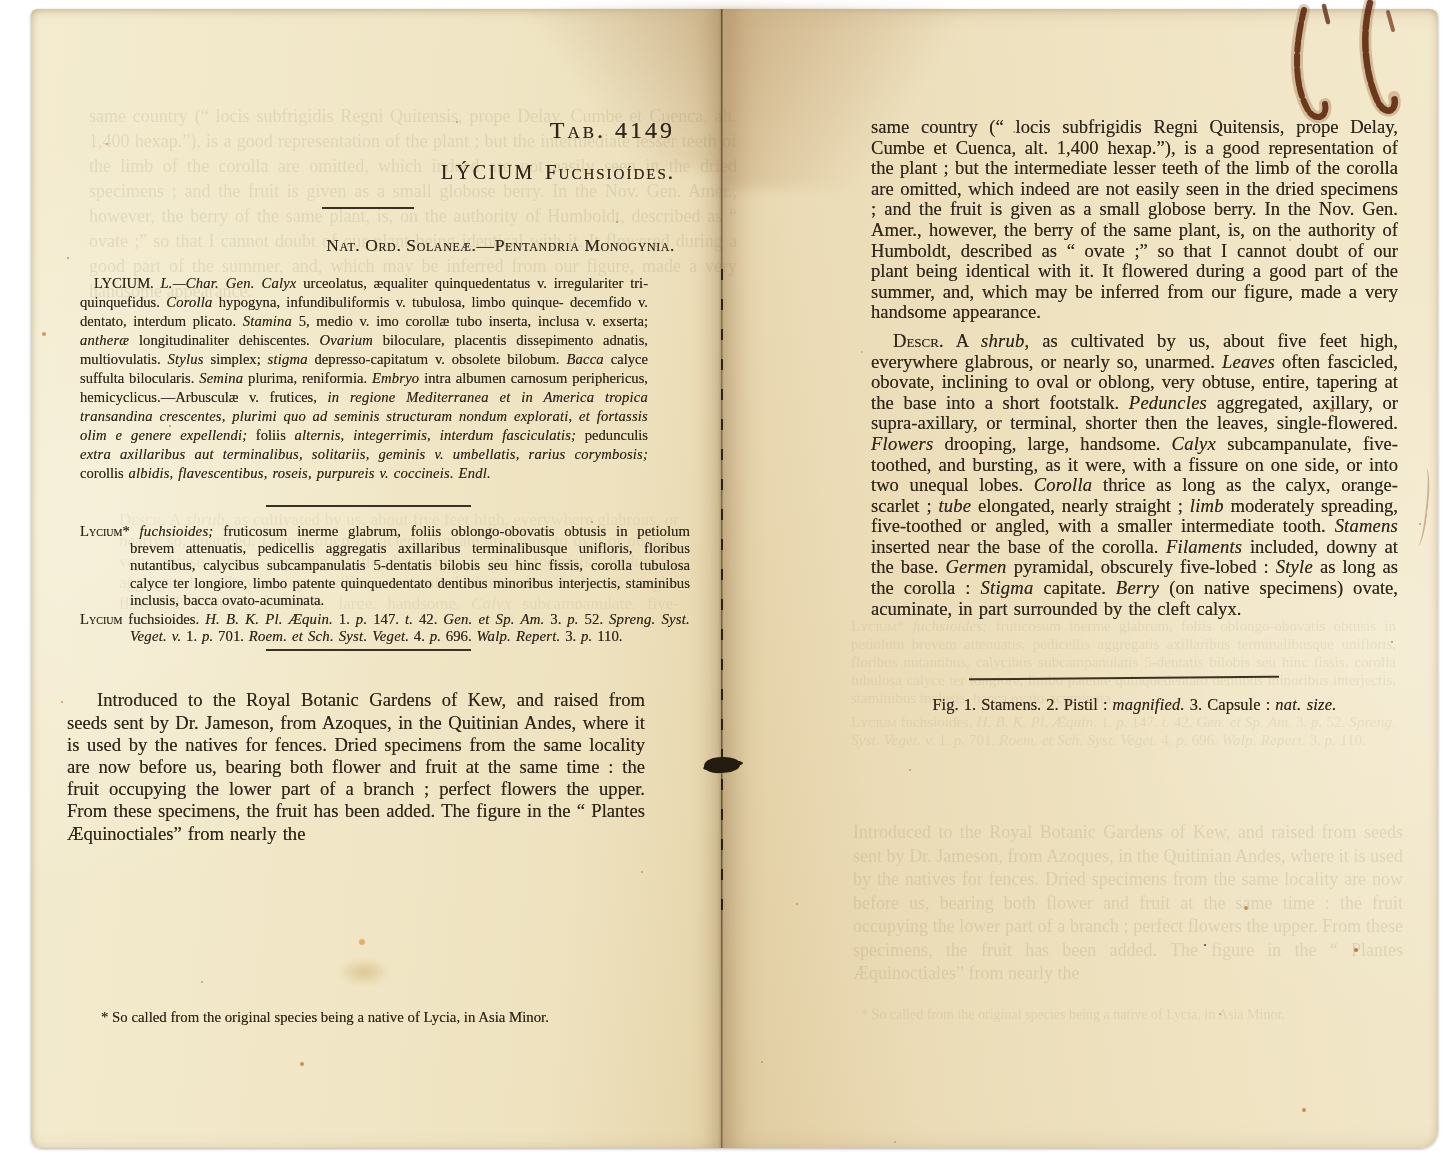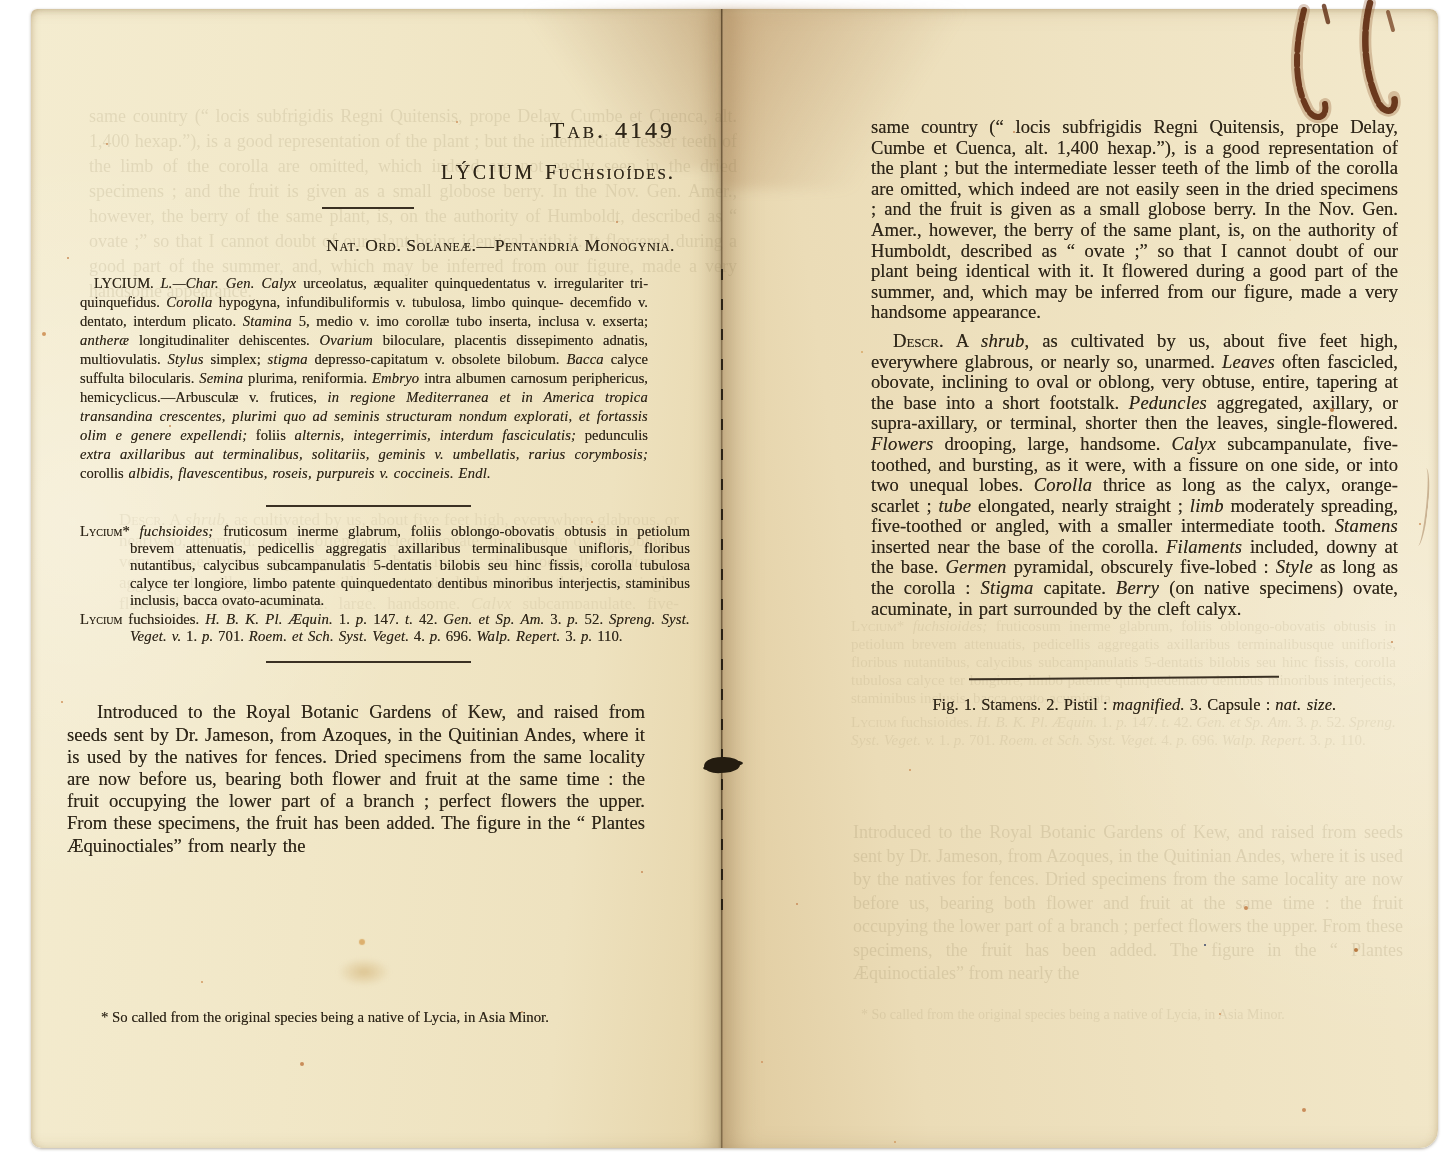--- a/index.html
+++ b/index.html
@@ -85,21 +85,21 @@
   .speciesname{font-size:21px;letter-spacing:2px;margin-left:10px;}
   .subtitle{font-size:20px;font-style:italic;letter-spacing:.5px;margin-bottom:16px;}
   .rule{height:2px;background:#3a3023;margin:0 auto;}
   .rule1{width:92px;margin-bottom:26px;}
   .rule2{width:205px;margin-bottom:16px;}
   .rule3{width:205px;margin-bottom:38px;}
   .natord{font-size:17.5px;letter-spacing:.6px;margin-bottom:18px;}
   .chargen{font-size:14.6px;line-height:19px;text-align:justify;margin-left:19px;width:568px;text-indent:14px;margin-bottom:22px;word-spacing:1px;}
   .hang{font-size:14.8px;line-height:17.2px;text-align:justify;margin-left:19px;width:560px;padding-left:50px;text-indent:-50px;word-spacing:1px;}
   .hang1{margin-bottom:2px;}
-  .hang2{margin-bottom:16px;}
+  .hang2{margin-bottom:4px;}
   .intro{font-size:18.6px;line-height:22.2px;text-align:justify;margin-left:6px;width:578px;text-indent:30px;word-spacing:1.5px;}
   .footnote{position:absolute;left:70px;top:1000px;width:576px;font-size:14.8px;z-index:3;}
 
   .rp-para{font-size:18.6px;line-height:20.6px;text-align:justify;word-spacing:1.5px;margin-bottom:8px;}
   .rp-descr{text-indent:22px;margin-bottom:12px;}
   .rule-right{width:310px;height:2px;background:#3a3023;margin:0 0 16px 98px;transform:rotate(-.5deg);
     box-shadow:0 4px 0 -1px rgba(70,55,35,.3);}
   .fig-caption{font-size:16.5px;text-align:center;word-spacing:1px;}
 
   

